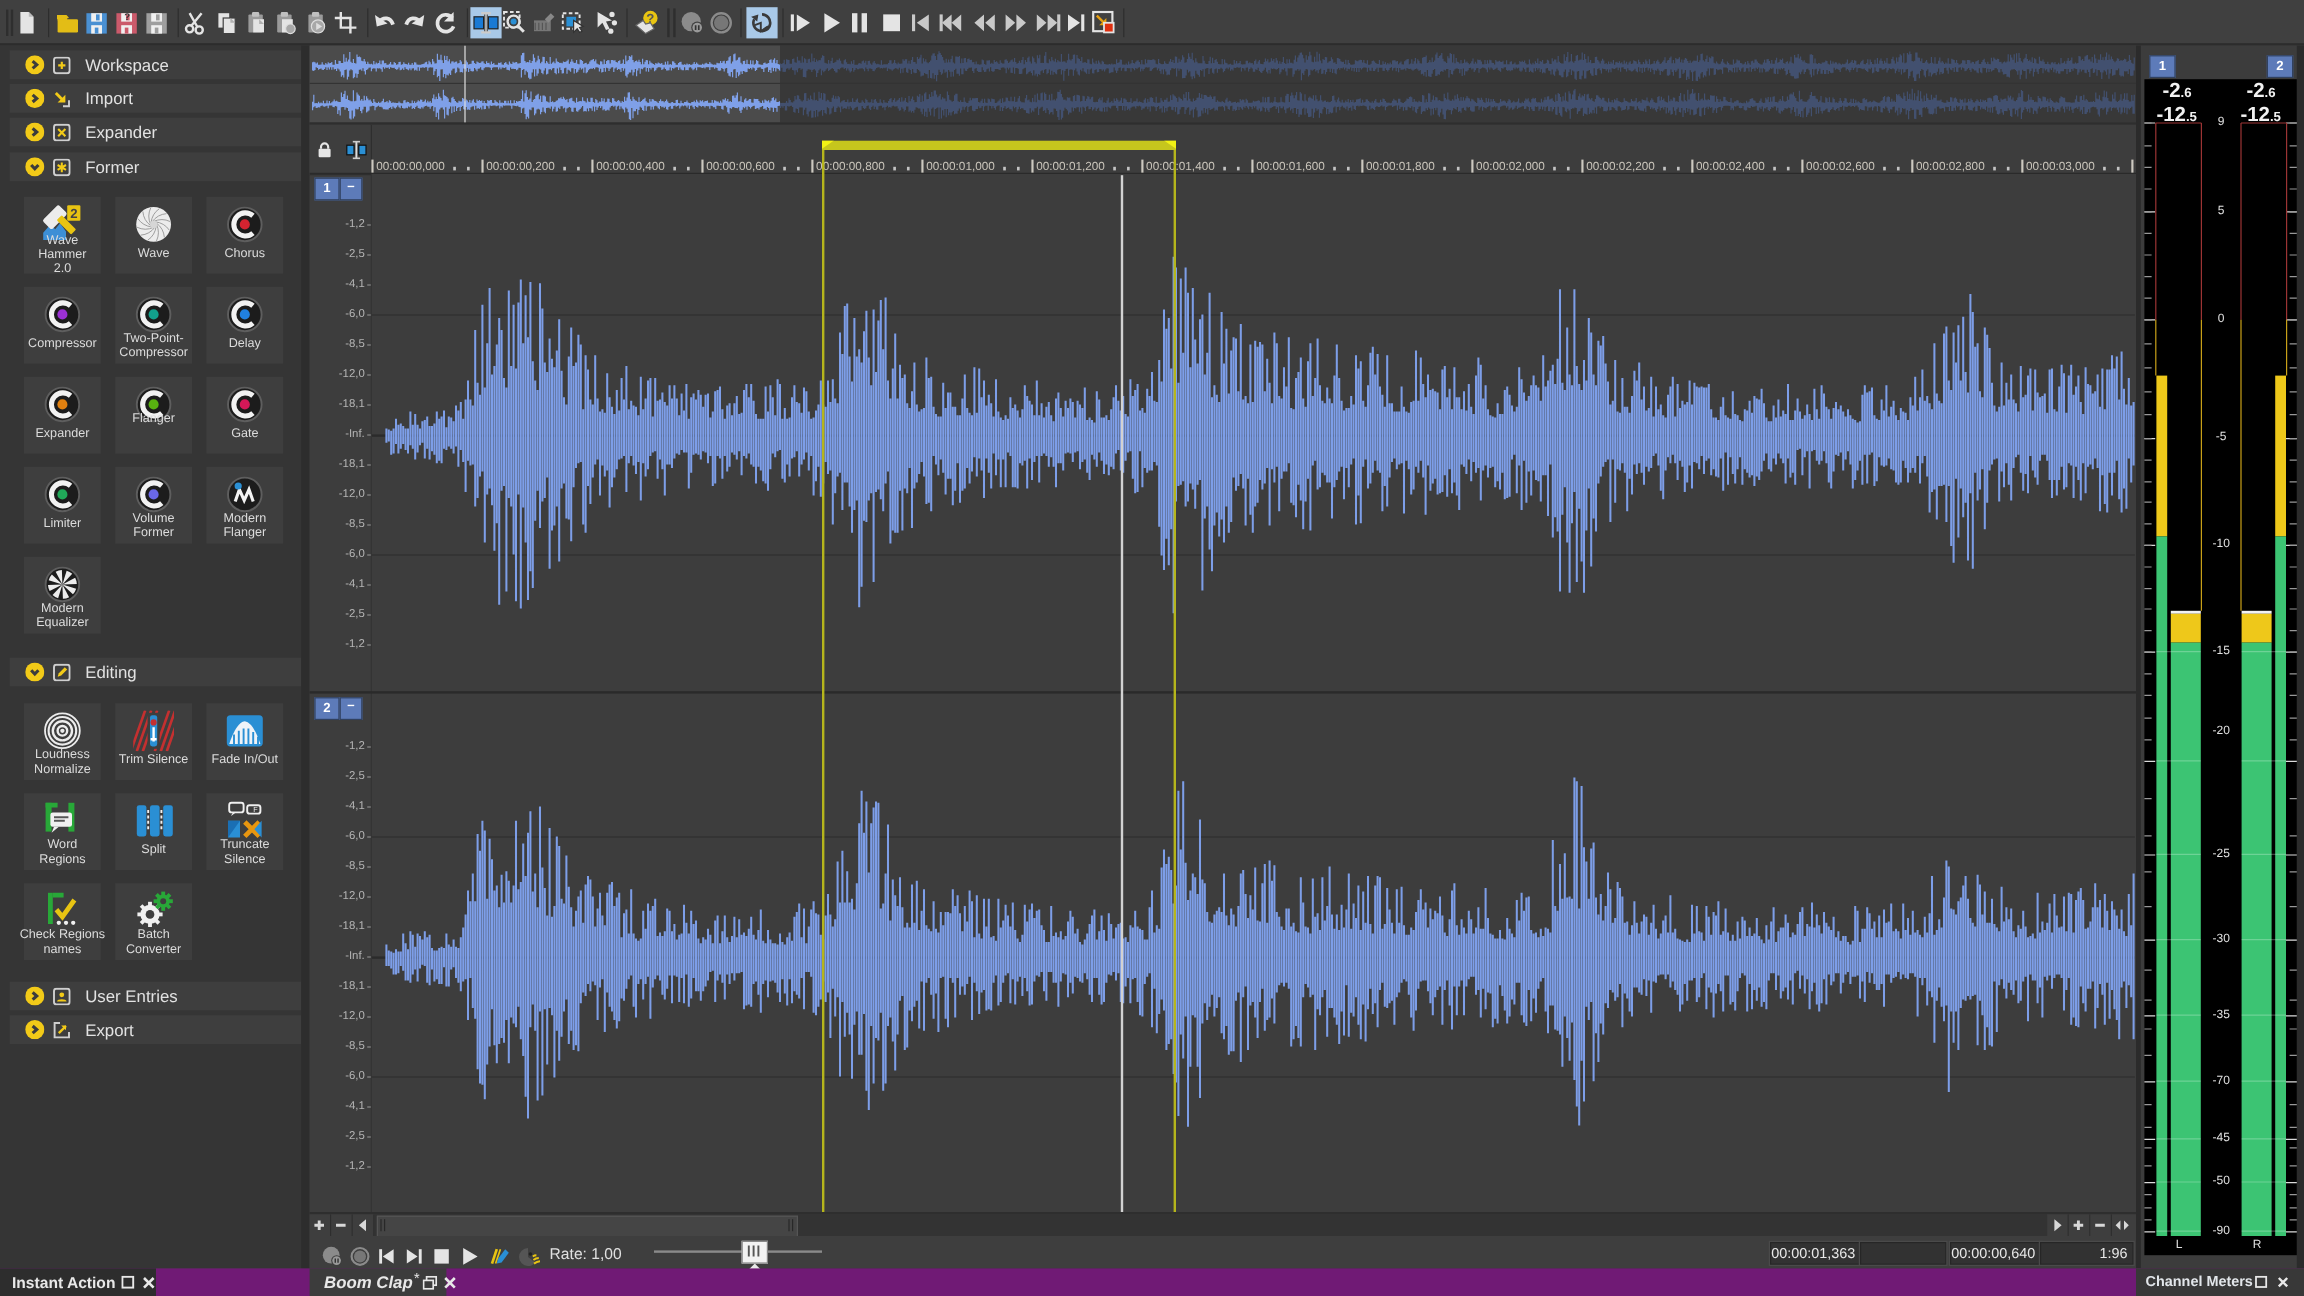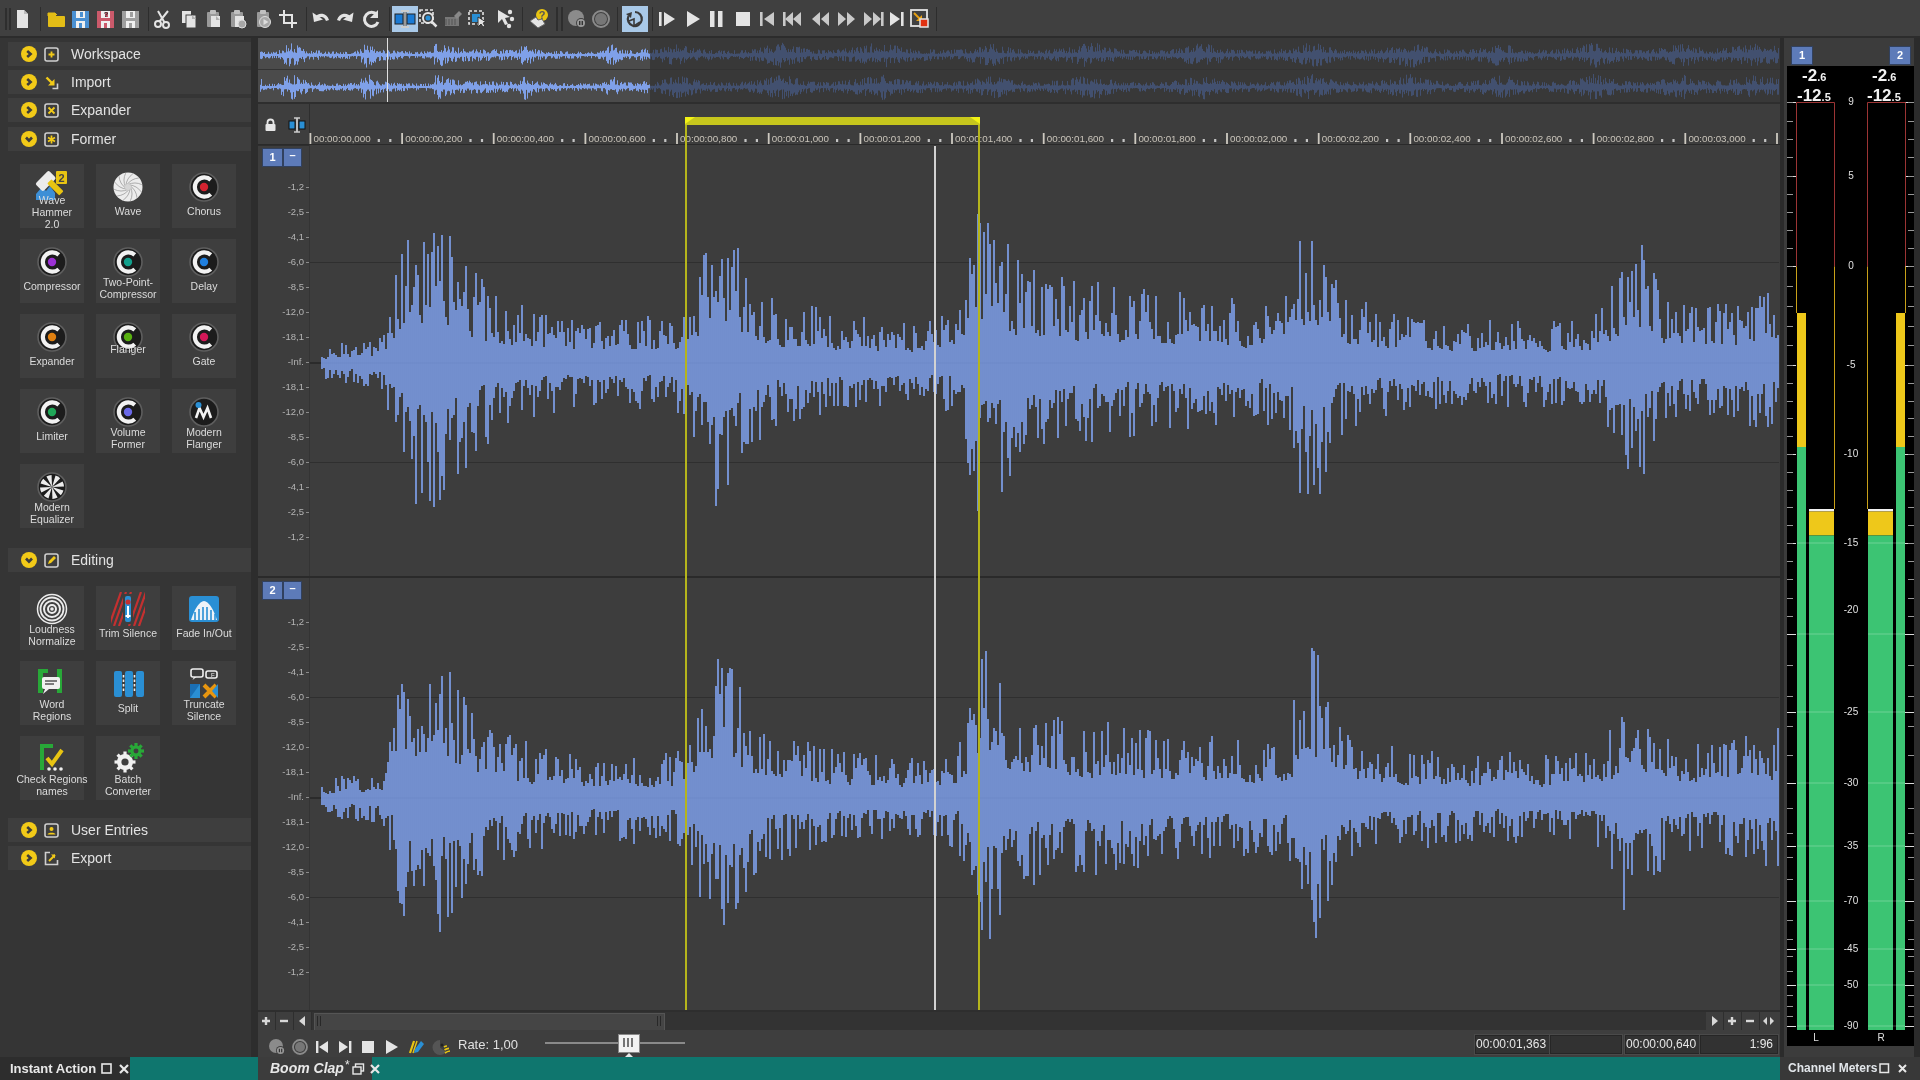--- a/index.html
+++ b/index.html
@@ -901,21 +901,21 @@
       <path d="M3 1v9M7 1v9M11 1v9" stroke="#555" stroke-width="1.6"></path>
     </svg>
     <svg class="a" style="left:364px;top:23px" width="14" height="7">
       <path d="M7 0l6 6H1z" fill="#e8e8e8"></path>
     </svg>
     <div class="a tbox" style="left:1217px;width:70px;text-align:right;padding-right:4px">00:00:01,363</div>
     <div class="a tbox" style="left:1292px;width:70px"></div>
     <div class="a tbox" style="left:1367px;width:70px;text-align:right;padding-right:4px">00:00:00,640</div>
     <div class="a tbox" style="left:1442px;width:72px;text-align:right;padding-right:4px">1:96</div>
   </div>
-<div class="a" id="tabstrip" style="left:0;top:1057px;width:1920px;height:23px;background:#0f766e">
+<div class="a" id="tabstrip" style="left:0;top:1057px;width:1920px;height:23px;background:#701a75">
     <div class="a" style="left:0;top:0;width:130px;height:23px;background:#2d2d2d"></div>
     <div class="a" style="left:10px;top:4px;font-size:13px;font-weight:bold;color:#e8e8e8">Instant Action</div>
     <svg class="a" style="left:101px;top:6px" width="12" height="12">
       <rect x="1" y="1" width="9" height="9" fill="none" stroke="#e8e8e8" stroke-width="1.6"></rect>
     </svg>
     <svg class="a" style="left:118px;top:6px" width="12" height="12">
       <path d="M2 2l8 8M10 2l-8 8" stroke="#e8e8e8" stroke-width="2.2"></path>
     </svg>
     <div class="a" style="left:258px;top:0;width:114px;height:23px;background:#3c3c3c"></div>
     <div class="a" style="left:270px;top:3px;font-size:14px;font-weight:bold;font-style:italic;color:#e8e8e8">Boom Clap</div>

